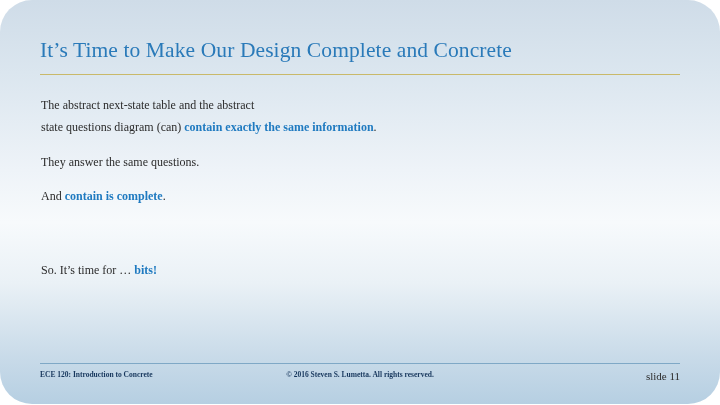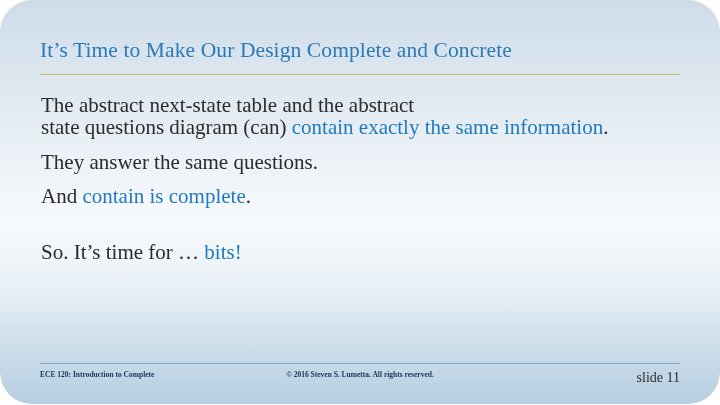--- a/index.html
+++ b/index.html
@@ -38,39 +38,39 @@
     width: 640px;
     height: 1px;
     background: #c9b96a;
   }
   .body-block {
     position: absolute;
     left: 41px;
     top: 94px;
     width: 620px;
     color: #2b2b2b;
-    font-size: 21px;
+    font-size: 12px;
     line-height: 22px;
   }
   .para {
     margin: 0 0 13px 0;
   }
   .para.tight {
     margin-bottom: 11px;
     margin-top: 12px;
   }
   .hl {
     color: #1f7ac0;
-    font-weight: normal;
+    font-weight: bold;
   }
   .gap {
     height: 22px;
   }
   .last-line {
-    margin-top: 1px;
+    margin-top: 19px;
   }
   .footer-rule {
     position: absolute;
     left: 40px;
     bottom: 40px;
     width: 640px;
     height: 1px;
     background: #7fa8c6;
   }
   .footer {
@@ -93,21 +93,21 @@
     left: 0;
     right: 0;
     top: 0;
     text-align: center;
     font-weight: bold;
   }
   .footer-right {
     position: absolute;
     right: 0;
     top: 0;
-    font-size: 14px;
+    font-size: 11px;
     color: #2b2b2b;
     font-weight: normal;
   }
 </style>
 </head>
 <body>
 
 <div class="slide">
 
   <div class="title">It’s Time to Make Our Design Complete and Concrete</div>
@@ -130,18 +130,18 @@
 
     <p class="para last-line">
       <span>So.  It’s time for … </span><span class="hl">bits!</span>
     </p>
 
   </div>
 
   <div class="footer-rule"></div>
 
   <div class="footer">
-    <span class="footer-left">ECE 120: Introduction to Complete</span>
+    <span class="footer-left">ECE 120: Introduction to Concrete</span>
     <span class="footer-center">© 2016 Steven S. Lumetta.  All rights reserved.</span>
     <span class="footer-right">slide 11</span>
   </div>
 
 </div>
 
 </body></html>

